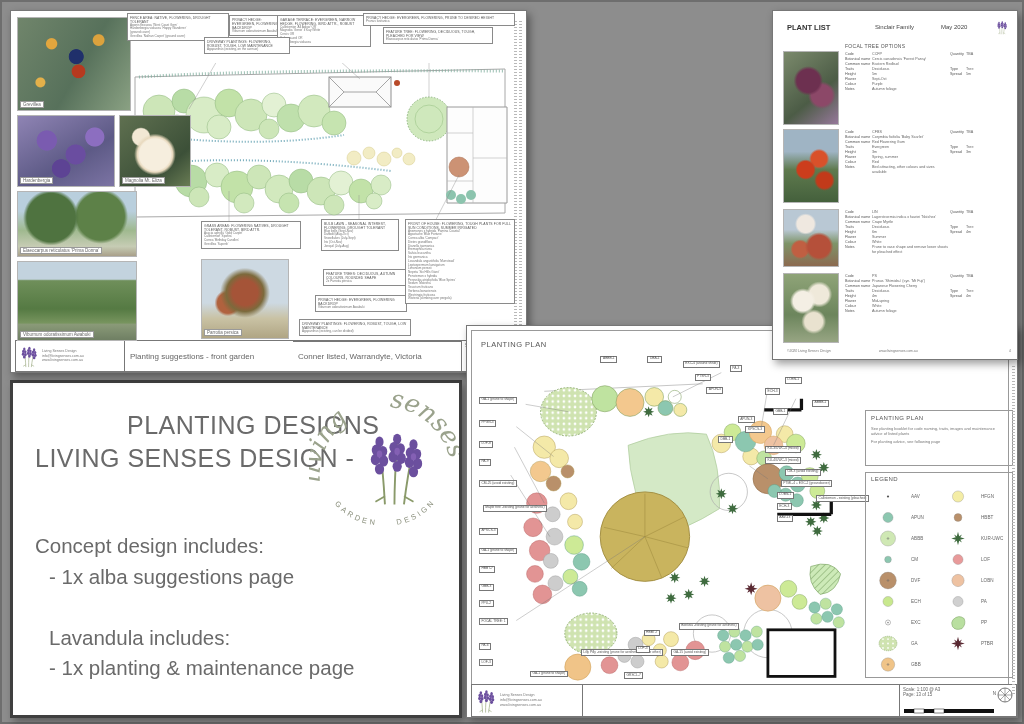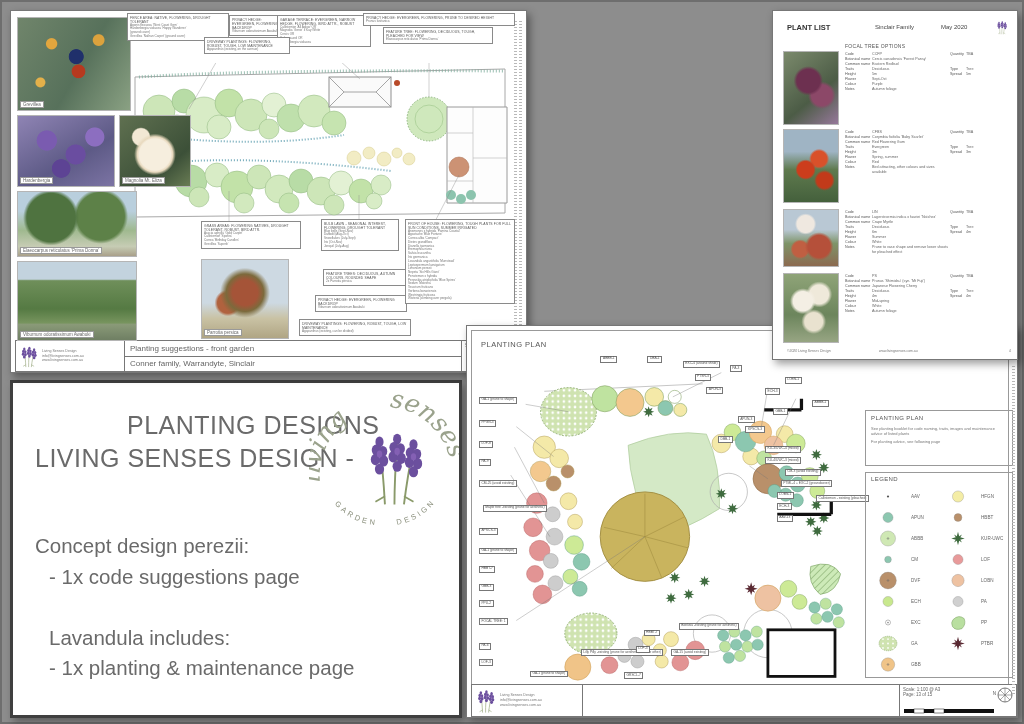--- a/index.html
+++ b/index.html
@@ -66,21 +66,21 @@
   .ph-ps{background:
      radial-gradient(circle at 35% 40%,#f4efe4 0 18%,transparent 24%),
      radial-gradient(circle at 65% 30%,#efe9da 0 16%,transparent 22%),
      radial-gradient(circle at 55% 70%,#e9e2cf 0 16%,transparent 22%),
      linear-gradient(#8fa478,#6c855c 60%,#97a583);}
   
   .fine{position:absolute;background:repeating-linear-gradient(to bottom,#b9b9b9 0 1px,transparent 1px 3px);width:3px;}
   
   .tb{position:absolute;border:.8px solid #777;display:flex;background:#fff;}
   .tb .tb-logo{border-right:.8px solid #777;display:flex;align-items:center;padding:1px 2px;gap:2px;}
-  .tb .tb-main{flex:1;display:flex;flex-direction:column;}
+  .tb .tb-main{flex:1;display:flex;}
   .tb .tb-row{flex:1;display:flex;align-items:center;padding-left:5px;font-size:8px;color:#666;}
   .tb .tb-row + .tb-row{border-top:.8px solid #777;}
   .tb .tb-scale{border-left:.8px solid #777;padding:2px 3px;font-size:4.5px;color:#666;position:relative;}
   .contact{font-size:3.6px;line-height:1.35;color:#777;}
   
   .pl-row{display:flex;font-size:3.7px;line-height:1.35;color:#666;}
   .pl-lab{width:27px;color:#555;}
   .pl-val{width:78px;}
   .pl-lab2{width:16px;color:#555;}
   
@@ -209,21 +209,21 @@
             <use href="#sprig"></use>
           </svg>
         <div class="contact">
           <div>Living Senses Design</div>
           <div>info@livingsenses.com.au</div>
           <div>www.livingsenses.com.au</div>
         </div>
       </div>
       <div class="tb-main">
         <div class="tb-row">Planting suggestions - front garden</div>
-        <div class="tb-row">Conner family, Warrandyte, Sinclair</div>
+        <div class="tb-row">Conner listed, Warrandyte, Victoria</div>
       </div>
       <div class="tb-scale" style="width:58px;">Scale: NA @ A3</div>
     </div>
 
     <div class="fine" style="left:503px;top:10px;height:312px;"></div>
     <div class="fine" style="left:508px;top:10px;height:312px;"></div>
   <div class="ph ph-grevillea" style="left: 6px; top: 6px; width: 114px; height: 94px;">
         <div class="cap">Grevillea</div>
       </div>
       <div class="ph ph-hardenbergia" style="left: 6px; top: 104px; width: 98px; height: 72px;">
@@ -910,22 +910,22 @@
         <textPath href="#arcGL" startOffset="2">GARDEN</textPath>
       </text>
       <text font-family="Liberation Sans, sans-serif" font-size="8" letter-spacing="3" fill="#8a8f7c">
         <textPath href="#arcGR" startOffset="2">DESIGN</textPath>
       </text>
       <g transform="translate(52,34) scale(1.45)">
           <use href="#sprig"></use>
         </g>
     </svg>
     <div class="abs promo-body" style="left:22px;top:148px;width:410px;">
-      <div>Concept design perezii:</div>
-      <div style="padding-left:14px;">-  1x code suggestions page</div>
+      <div>Concept design includes:</div>
+      <div style="padding-left:14px;">-  1x alba suggestions page</div>
       <div style="height:30px;"></div>
       <div style="padding-left:14px;">Lavandula includes:</div>
       <div style="padding-left:14px;">-  1x planting &amp; maintenance page</div>
 
     </div>
   </div>
 
 </div>
 
 </body></html>

